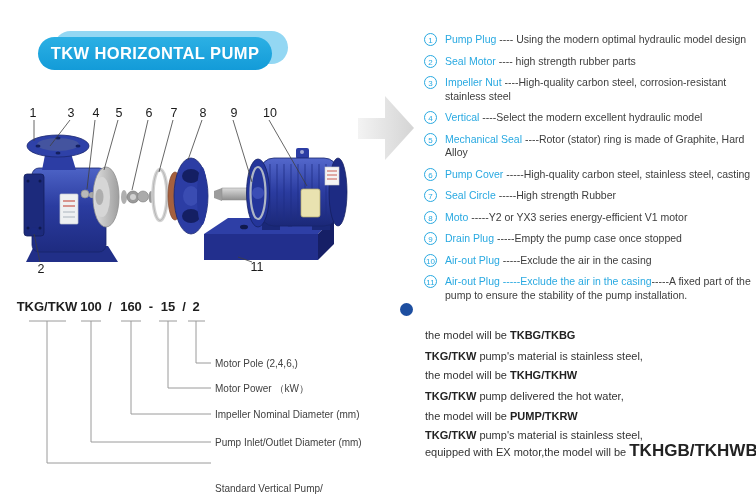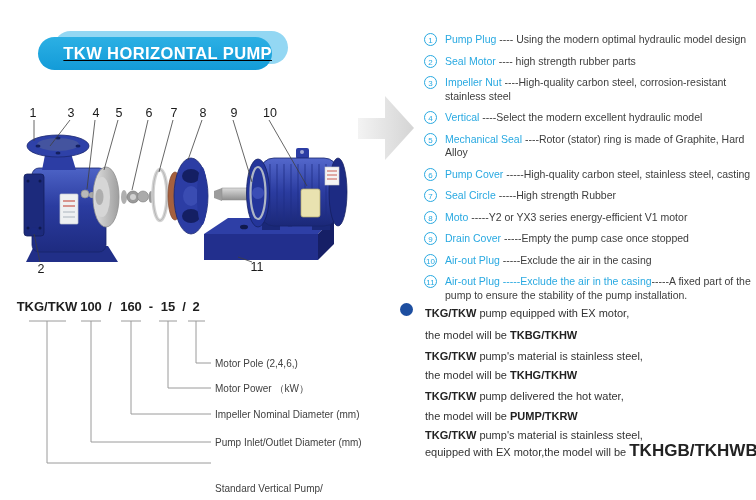--- a/index.html
+++ b/index.html
@@ -3,21 +3,21 @@
 <meta charset="utf-8">
 <style>
   html,body{margin:0;padding:0;background:#fff;}
   body{font-family:"Liberation Sans","DejaVu Sans",sans-serif;}
   .canvas{position:relative;width:756px;height:500px;background:#fff;overflow:hidden;}
   .art{position:absolute;left:0;top:0;z-index:0;}
 
   
   .banner-back{position:absolute;left:54px;top:31px;width:234px;height:33px;border-radius:17px;background:#93d7f3;z-index:1;}
   .banner{position:absolute;left:38px;top:37px;width:234px;height:33px;border-radius:17px;
-    background:linear-gradient(#2cb0e4,#139bd8);z-index:2;display:flex;align-items:center;justify-content:flex-end;text-decoration:underline;}
+    background:linear-gradient(#2cb0e4,#139bd8);z-index:2;display:flex;align-items:center;justify-content:center;}
   .banner span{color:#fff;font-weight:bold;font-size:16.5px;letter-spacing:.4px;}
 
   
   .dlabel{position:absolute;z-index:2;font-size:12.5px;color:#1a1a1a;transform:translate(-50%,-50%);}
 
   
   .parts{position:absolute;left:424px;top:33px;width:328px;z-index:2;list-style:none;margin:0;padding:0;}
   .parts li{position:relative;padding-left:21px;margin-bottom:8px;font-size:10.5px;line-height:13.5px;color:#3d3d3d;}
   .circ{position:absolute;left:0;top:0;width:13px;height:13px;border:1px solid #29a9e1;border-radius:50%;
     color:#29a9e1;font-size:8px;line-height:13px;text-align:center;box-sizing:border-box;}
@@ -186,21 +186,21 @@
 
   <ul class="parts">
     <li><span class="circ">1</span><span class="pname">Pump Plug</span><span class="pname"></span><span class="pdesc"> ---- Using the modern optimal hydraulic model design</span></li>
     <li><span class="circ">2</span><span class="pname">Seal Motor</span><span class="pname"></span><span class="pdesc"> ---- high strength rubber parts</span></li>
     <li><span class="circ">3</span><span class="pname">Impeller Nut</span><span class="pname"></span><span class="pdesc"> ----High-quality carbon steel, corrosion-resistant stainless steel</span></li>
     <li><span class="circ">4</span><span class="pname">Vertical</span><span class="pname"></span><span class="pdesc"> ----Select the modern excellent hydraulic model</span></li>
     <li><span class="circ">5</span><span class="pname">Mechanical Seal</span><span class="pname"></span><span class="pdesc"> ----Rotor (stator) ring is made of Graphite, Hard Alloy</span></li>
     <li><span class="circ">6</span><span class="pname">Pump Cover</span><span class="pname"></span><span class="pdesc"> -----High-quality carbon steel, stainless steel, casting</span></li>
     <li><span class="circ">7</span><span class="pname">Seal Circle</span><span class="pname"></span><span class="pdesc"> -----High strength Rubber</span></li>
     <li><span class="circ">8</span><span class="pname">Moto</span><span class="pname"></span><span class="pdesc"> -----Y2 or YX3 series energy-efficient V1 motor</span></li>
-    <li><span class="circ">9</span><span class="pname">Drain Cover</span><span class="pname"></span><span class="pdesc"> -----Empty the pump case once stopped</span></li>
+    <li><span class="circ">9</span><span class="pname">Drain Plug</span><span class="pname"></span><span class="pdesc"> -----Empty the pump case once stopped</span></li>
     <li><span class="circ">10</span><span class="pname">Air-out Plug</span><span class="pname"></span><span class="pdesc"> -----Exclude the air in the casing</span></li>
     <li><span class="circ">11</span><span class="pname">Air-out Plug</span><span class="pname"> -----Exclude the air in the casing</span><span class="pdesc">-----A fixed part of the pump to ensure the stability of the pump installation.</span></li>
   </ul>
 
   <span class="token" style="left:47px;top:299px">TKG/TKW</span>
   <span class="token" style="left:91px;top:299px">100</span>
   <span class="token" style="left:110px;top:299px">/</span>
   <span class="token" style="left:131px;top:299px">160</span>
   <span class="token" style="left:151px;top:299px">-</span>
   <span class="token" style="left:168px;top:299px">15</span>
@@ -210,22 +210,21 @@
   <div class="desig-label" style="top:358px">Motor Pole (2,4,6,)</div>
   <div class="desig-label" style="top:383px">Motor Power （kW）</div>
   <div class="desig-label" style="top:409px">Impeller Nominal Diameter (mm)</div>
   <div class="desig-label" style="top:437px">Pump Inlet/Outlet Diameter (mm)</div>
   <div class="desig-label" style="top:458px">
     <div>Standard Vertical Pump/</div>
     
   </div>
 
   <div class="bullet"></div>
-  <div class="nline" style="top:307px"><span class="b">TKG/TKW</span><span> pump equipped with EX motor,</span><span class="b"></span></div>
-  <div class="nline" style="top:329px"><span class="b"></span><span>the model will be </span><span class="b">TKBG/TKHW</span></div>
+  <div class="nline" style="top:329px"><span class="b"></span><span>the model will be </span><span class="b">TKBG/TKBG</span></div>
   <div class="nline" style="top:350px"><span class="b">TKG/TKW</span><span> pump's material is stainless steel,</span><span class="b"></span></div>
   <div class="nline" style="top:390px"><span class="b">TKG/TKW</span><span> pump delivered the hot water,</span><span class="b"></span></div>
   <div class="nline" style="top:369px"><span class="b"></span><span>the model will be </span><span class="b">TKHG/TKHW</span></div>
   <div class="nline" style="top:410px"><span class="b"></span><span>the model will be </span><span class="b">PUMP/TKRW</span></div>
   <div class="nline" style="top:429px"><span class="b">TKG/TKW</span><span> pump's material is stainless steel,</span><span class="b"></span></div>
   <div class="nline" style="top:441px"><span class="b"></span><span>equipped with EX motor,the model will be </span><span class="b xl">TKHGB/TKHWB</span></div>
 
 </div>
 
 </body></html>

